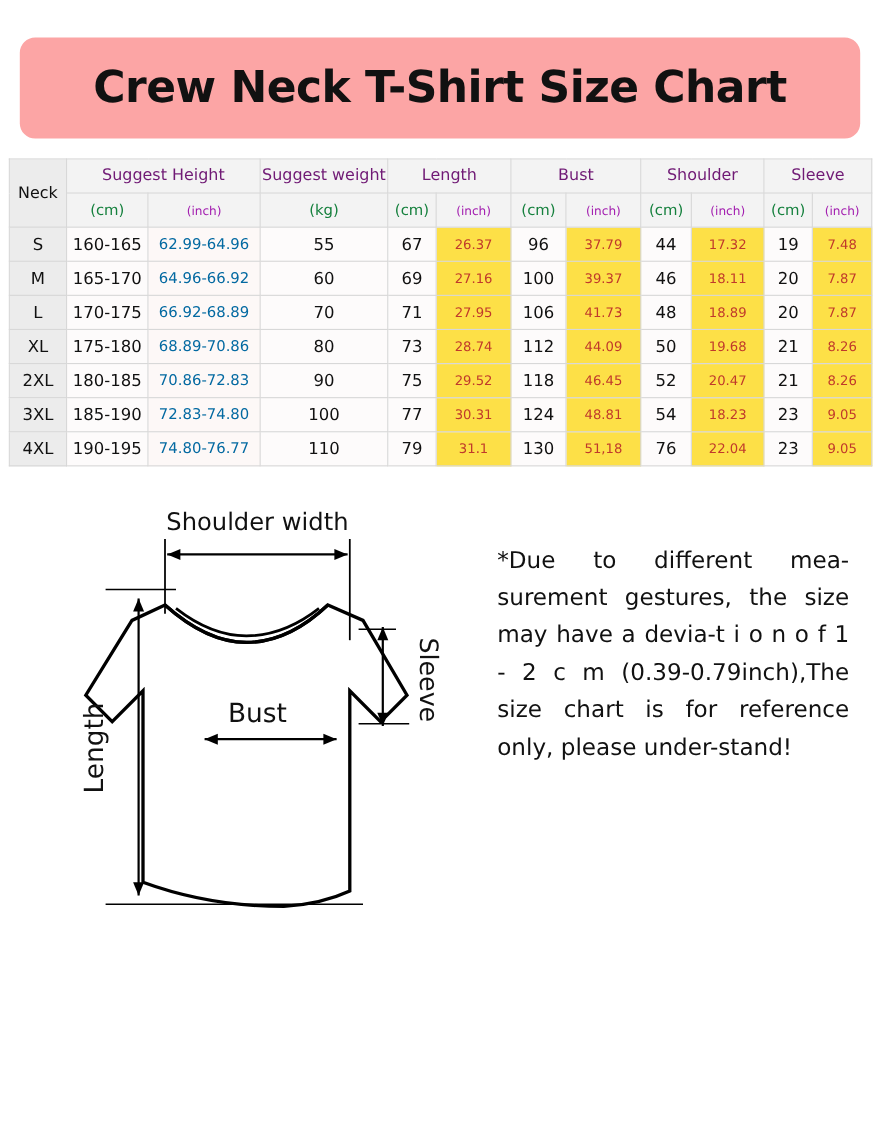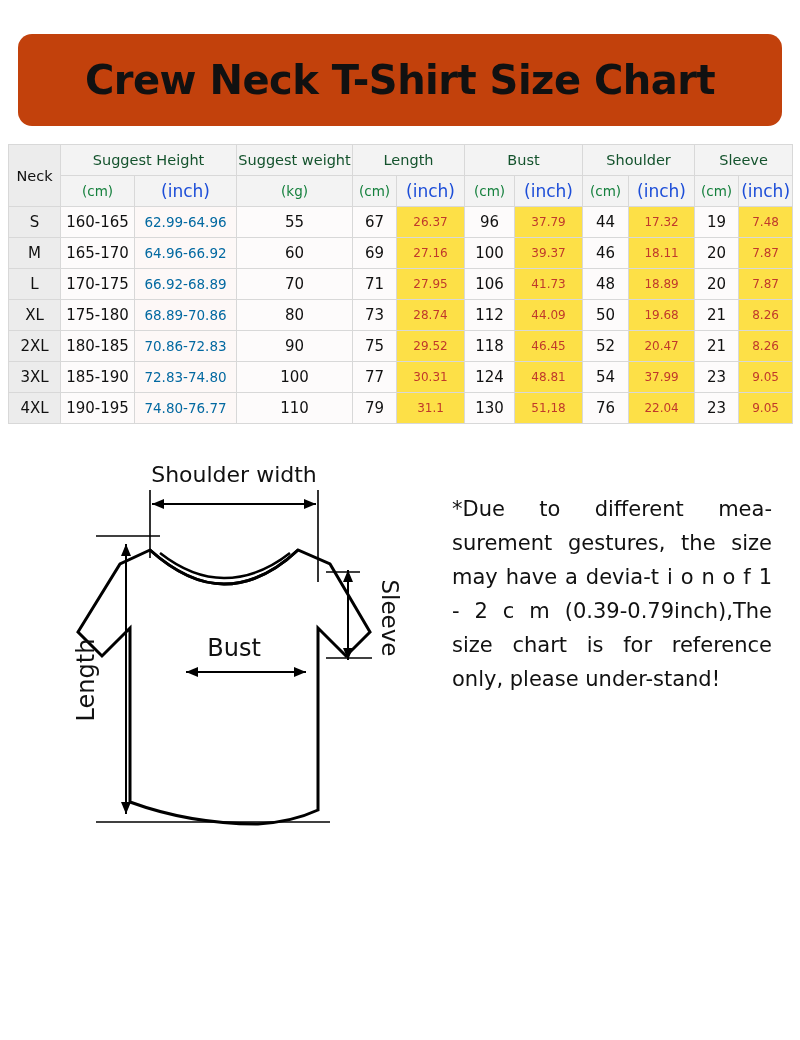--- a/index.html
+++ b/index.html
@@ -16,21 +16,21 @@
   }
   .page {
     position: relative;
     width: 800px;
     height: 1040px;
   }
 
   
   .title-band {
     margin: 34px 18px 0 18px;
-    background: #c2410c;
+    background: #fca5a5;
     border-radius: 14px;
     height: 92px;
     display: flex;
     align-items: center;
     justify-content: center;
   }
   .title-text {
     font-family: "DejaVu Sans", sans-serif;
     font-weight: bold;
     font-size: 40px;
@@ -54,37 +54,37 @@
     border: 1px solid #d8d8d8;
     text-align: center;
     vertical-align: middle;
     padding: 0;
     height: 30px;
     font-weight: normal;
   }
   .hdr-group {
     background: #f3f3f3;
     font-size: 14.5px;
-    color: #14532d;
+    color: #701a75;
     height: 32px;
   }
   .hdr-size {
     background: #ececec;
     font-size: 14.5px;
   }
   .unit-cm {
     background: #f3f3f3;
     font-size: 13.5px;
     color: #15803d;
     height: 28px;
   }
   .unit-inch {
     background: #f3f3f3;
-    font-size: 17px;
-    color: #1d4ed8;
+    font-size: 11px;
+    color: #a21caf;
     height: 28px;
   }
   td.size-cell {
     background: #ececec;
     font-size: 15px;
     height: 54px;
   }
   td.val {
     background: #fdfbfb;
     font-size: 15px;
@@ -265,21 +265,21 @@
         <tr>
           <td class="size-cell">3XL</td>
           <td class="val">185-190</td>
           <td class="val-range">72.83-74.80</td>
           <td class="val">100</td>
           <td class="val">77</td>
           <td class="val-inch">30.31</td>
           <td class="val">124</td>
           <td class="val-inch">48.81</td>
           <td class="val">54</td>
-          <td class="val-inch">37.99</td>
+          <td class="val-inch">18.23</td>
           <td class="val">23</td>
           <td class="val-inch">9.05</td>
         </tr>
         <tr>
           <td class="size-cell">4XL</td>
           <td class="val">190-195</td>
           <td class="val-range">74.80-76.77</td>
           <td class="val">110</td>
           <td class="val">79</td>
           <td class="val-inch">31.1</td>

